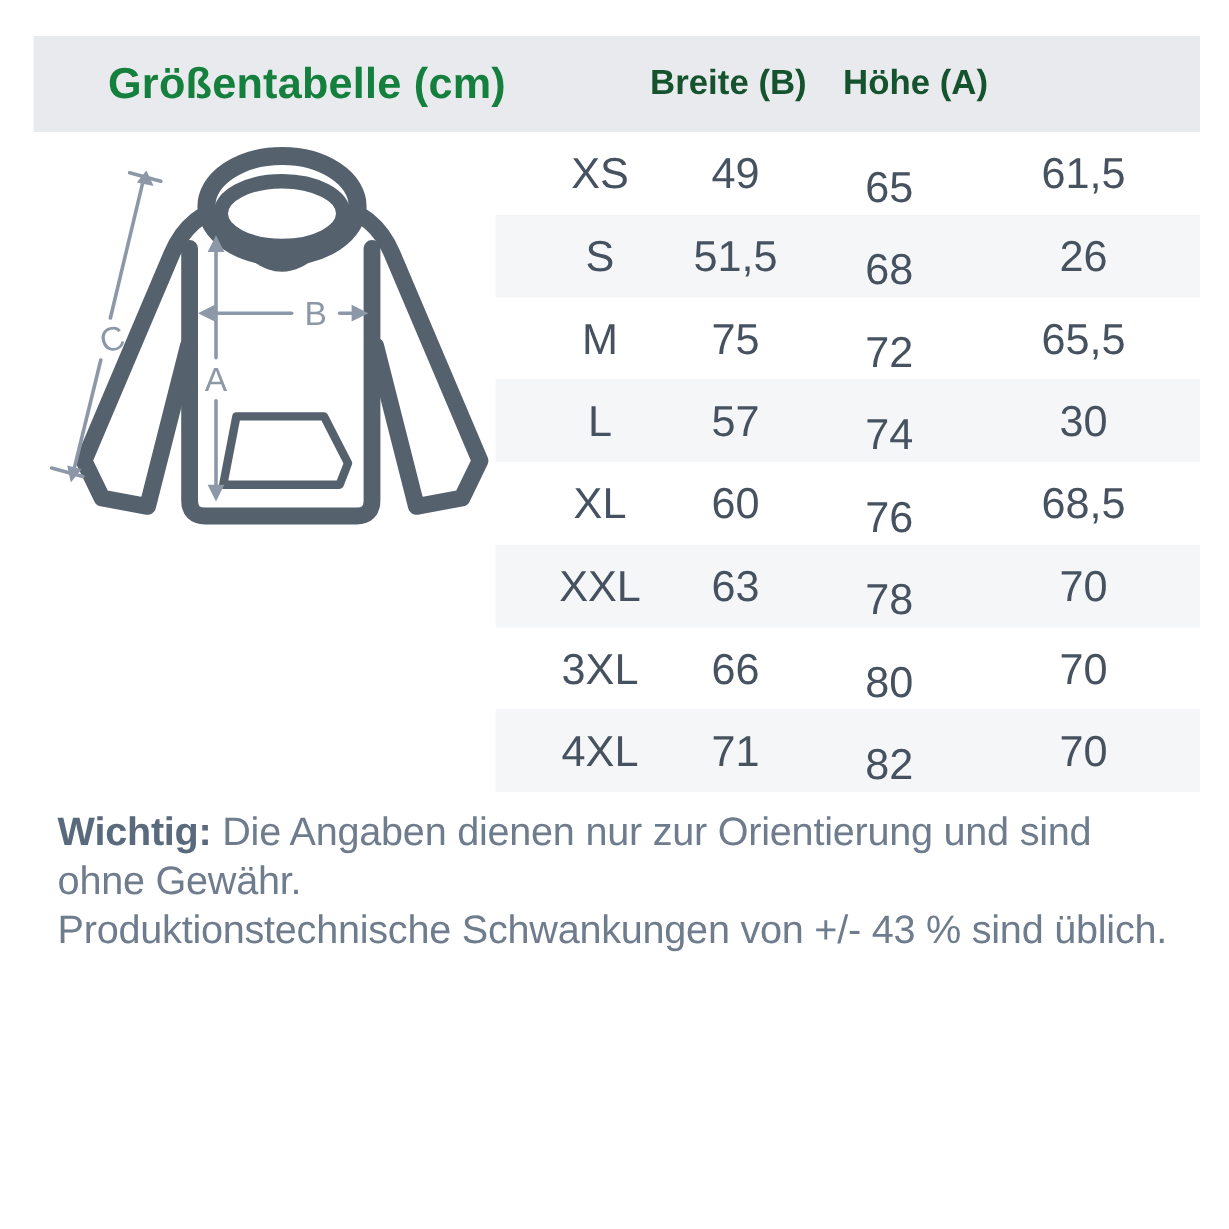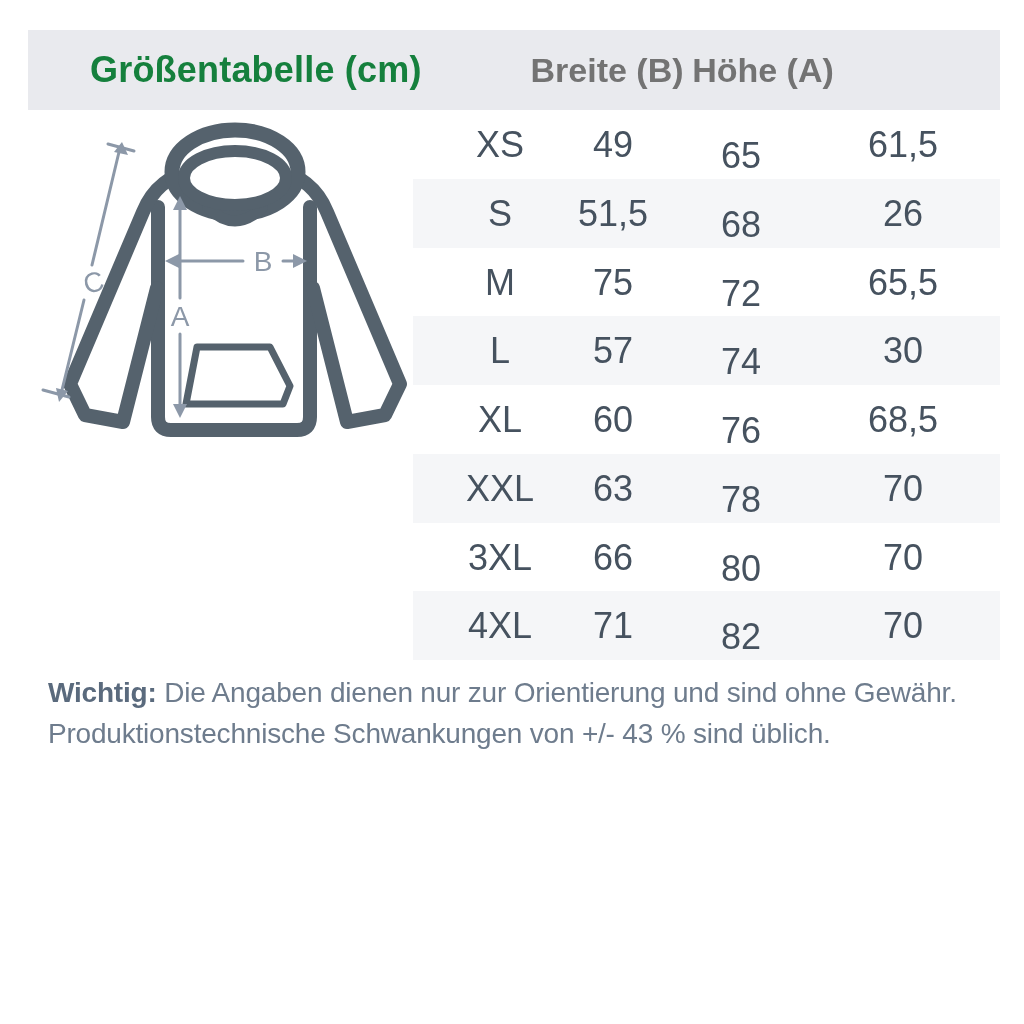--- a/index.html
+++ b/index.html
@@ -12,21 +12,21 @@
   .header-band {
     position:absolute; left:28px; top:30px; width:972px; height:80px;
     background:#e9eaee;
   }
   .chart-title {
     position:absolute; left:21px; top:50%; transform:translateY(-50%);
     font-size:36px; font-weight:bold; color:#15803d; letter-spacing:0.2px;margin-left:41px;
   }
   .hcell {
     position:absolute; top:50%; transform:translate(-50%,-50%);
-    font-size:34px; font-weight:bold; color:#737373; white-space:nowrap;
+    font-size:29px; font-weight:bold; color:#14532d; white-space:nowrap;
   }
   .h-b { left:579px; } .h-a { left:735px; } .h-c { left:880px; }
 
   
   .row { position:absolute; left:0; width:1024px; height:69px; }
   .row.alt::before {
     content:""; position:absolute; left:413px; right:24px; top:0; bottom:0;
     background:#f5f6f8;
   }
   .cell {
@@ -34,21 +34,21 @@
     font-size:36px; color:#46525f; white-space:nowrap;
   }
   .c-size { left:500px; } .c-b { left:613px;text-align:right; } .c-a { left:741px;margin-top:11px; } .c-c { left:903px; }
 
   
   .diagram { position:absolute; left:40px; top:118px; width:380px; height:332px; }
 
   
   .footer-note {
     position:absolute; left:48px; top:672px; width:940px;
-    font-size:28px; line-height:41px; color:#6e7c8d; letter-spacing:-0.2px;
+    font-size:33px; line-height:41px; color:#6e7c8d; letter-spacing:-0.2px;
   }
   .footer-note b { color:#5a6a7d; font-weight:bold; }
 </style>
 </head>
 <body>
 
 <div class="page">
 
   <div class="header-band">
     <div class="chart-title">Größentabelle (cm)</div>

